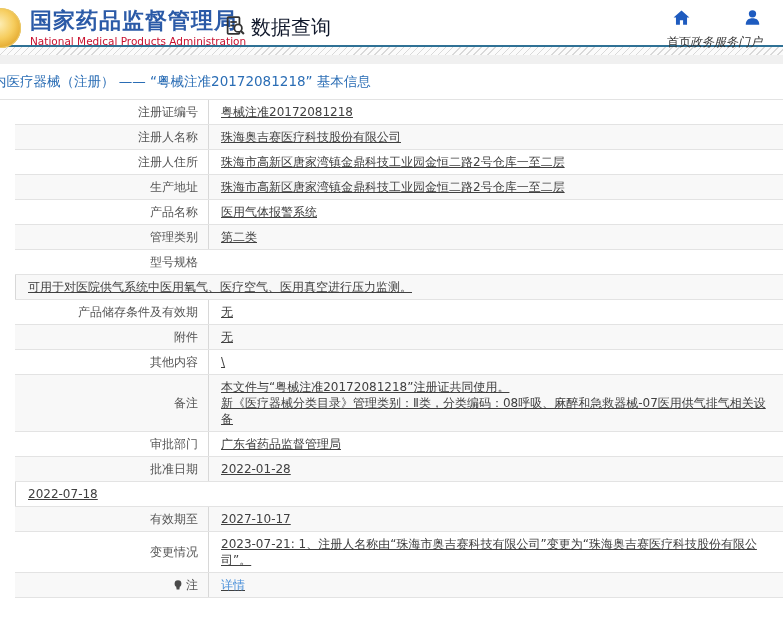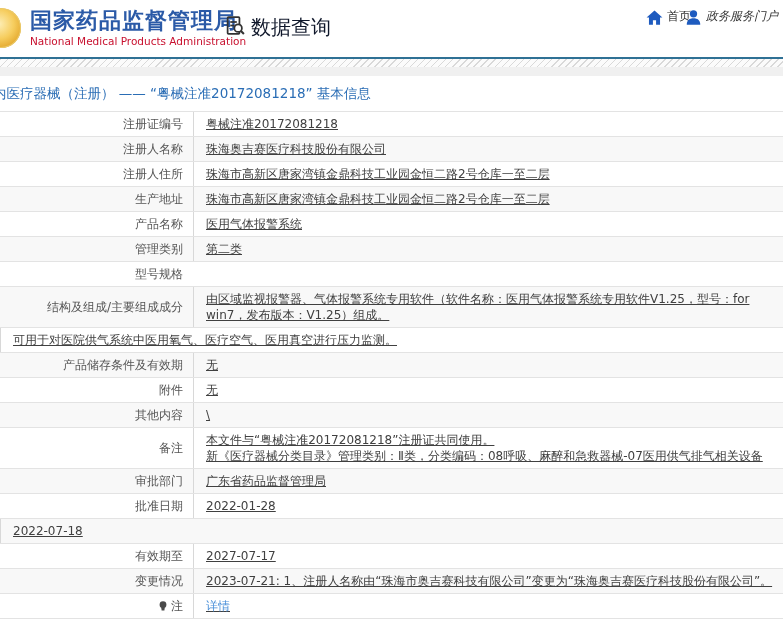--- a/index.html
+++ b/index.html
@@ -1,44 +1,44 @@
 <!DOCTYPE html>
 <html><head>
 <meta charset="utf-8">
 <style>
   * { margin:0; padding:0; box-sizing:border-box; }
   html,body { width:783px; height:625px; overflow:hidden; background:#fff;
     font-family:"DejaVu Sans","Liberation Sans",sans-serif; }
 
   
-  .header { position:relative; height:57px; background:#fff; }
+  .header { position:relative; height:45px; background:#fff; }
   .logo { position:absolute; left:-19px; top:8px; width:40px; height:40px; border-radius:50%;
     background:radial-gradient(circle at 45% 40%, #fdeeb6 0%, #f6cd5e 45%, #e4a92f 75%, #c98f20 100%);
     box-shadow:0 0 0 1px #e9c96a inset; }
   .org { position:absolute; left:30px; top:8px; }
   .org-title { font-size:22px; font-weight:bold; color:#2b5aa7; letter-spacing:1px; line-height:26px; }
   .org-sub { font-size:10.5px; color:#c8102e; line-height:14px;text-align:center; }
   .nav-search { position:absolute; left:225px; top:14px; display:flex; align-items:center; gap:5px; cursor:pointer; }
   .nav-search span { font-size:20px; color:#0f172a; }
-  .hnav { position:absolute; top:8px; display:flex; flex-direction:row; align-items:flex-start; gap:3px; cursor:pointer; }
+  .hnav { position:absolute; top:8px; display:flex; flex-direction:column; align-items:flex-end; gap:3px; cursor:pointer; }
   .hnav-home { left:645px; width:46px; }
   .hnav-portal { left:684px; width:78px;font-style:italic; }
   .hnav .lbl { font-size:12px; color:#333; white-space:nowrap; }
 
   
   .teal-line { height:2px; background:#2f7195; }
   .hatch { height:8px; background:repeating-linear-gradient(135deg,#d9d9d9 0 1px,#fbfbfb 1px 5px); }
   .gray-strip { height:9px; background:#f0f0f0; }
 
   
   .crumb-wrap { padding:9px 0 8px 0; background:#fff; }
   .crumb { font-size:13.5px; color:#2a6db5; margin-left:-7px; white-space:nowrap; }
 
   
-  .tbl { width:100%; border-top:1px solid #e3e3e3; }
+  .tbl { width:100%; border-top:1px solid #e3e3e3;padding-left:15px; }
   .trow { display:flex; align-items:stretch; border-bottom:1px solid #e3e3e3; min-height:25px; }
   .trow:nth-child(even) { background:#f8f8f8; }
   .cell { font-size:12px; line-height:16px; display:flex; align-items:center; }
   .lab { width:193px; color:#555; justify-content:flex-end; text-align:right; padding:4px 10px 4px 4px; }
   .val { flex:1; color:#404040; border-left:1px solid #d8d8d8; padding:4px 10px 4px 12px;
     white-space:pre-line;text-decoration:underline; }
   a.detail-link { color:#4a90d9; text-decoration:none; cursor:pointer; }
   .bulb { margin-right:2px; display:inline-flex; }
 </style>
 </head>
@@ -121,24 +121,20 @@
 
   <div class="trow">
     <div class="cell lab">管理类别</div>
     <div class="cell val">第二类</div>
   </div>
 
   <div class="trow">
     <div class="cell lab">型号规格</div>
   </div>
 
-  <div class="trow">
-    <div class="cell lab">结构及组成/主要组成成分</div>
-    <div class="cell val">由区域监视报警器、气体报警系统专用软件（软件名称：医用气体报警系统专用软件V1.25，型号：for win7，发布版本：V1.25）组成。</div>
-  </div>
 
   <div class="trow">
     <div class="cell val">可用于对医院供气系统中医用氧气、医疗空气、医用真空进行压力监测。</div>
   </div>
 
   <div class="trow">
     <div class="cell lab">产品储存条件及有效期</div>
     <div class="cell val">无</div>
   </div>
 
@@ -167,21 +163,21 @@
     <div class="cell lab">批准日期</div>
     <div class="cell val">2022-01-28</div>
   </div>
 
   <div class="trow">
     <div class="cell val">2022-07-18</div>
   </div>
 
   <div class="trow">
     <div class="cell lab">有效期至</div>
-    <div class="cell val">2027-07-17</div>
+    <div class="cell val">2027-10-17</div>
   </div>
 
   <div class="trow">
     <div class="cell lab">变更情况</div>
     <div class="cell val">2023-07-21: 1、注册人名称由“珠海市奥吉赛科技有限公司”变更为“珠海奥吉赛医疗科技股份有限公司”。</div>
   </div>
 
   <div class="trow">
     <div class="cell lab">
       <span class="bulb">

